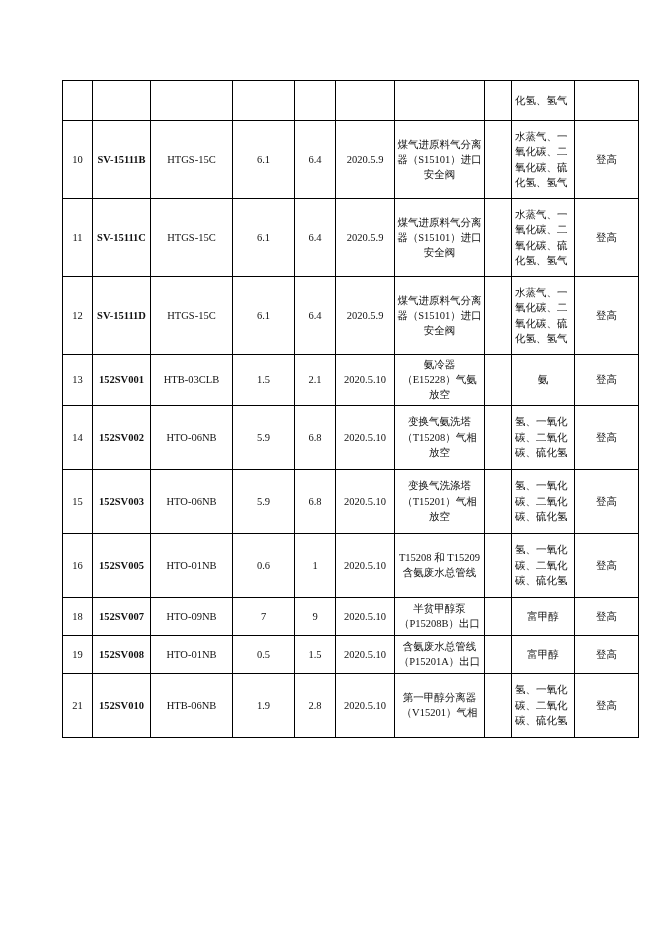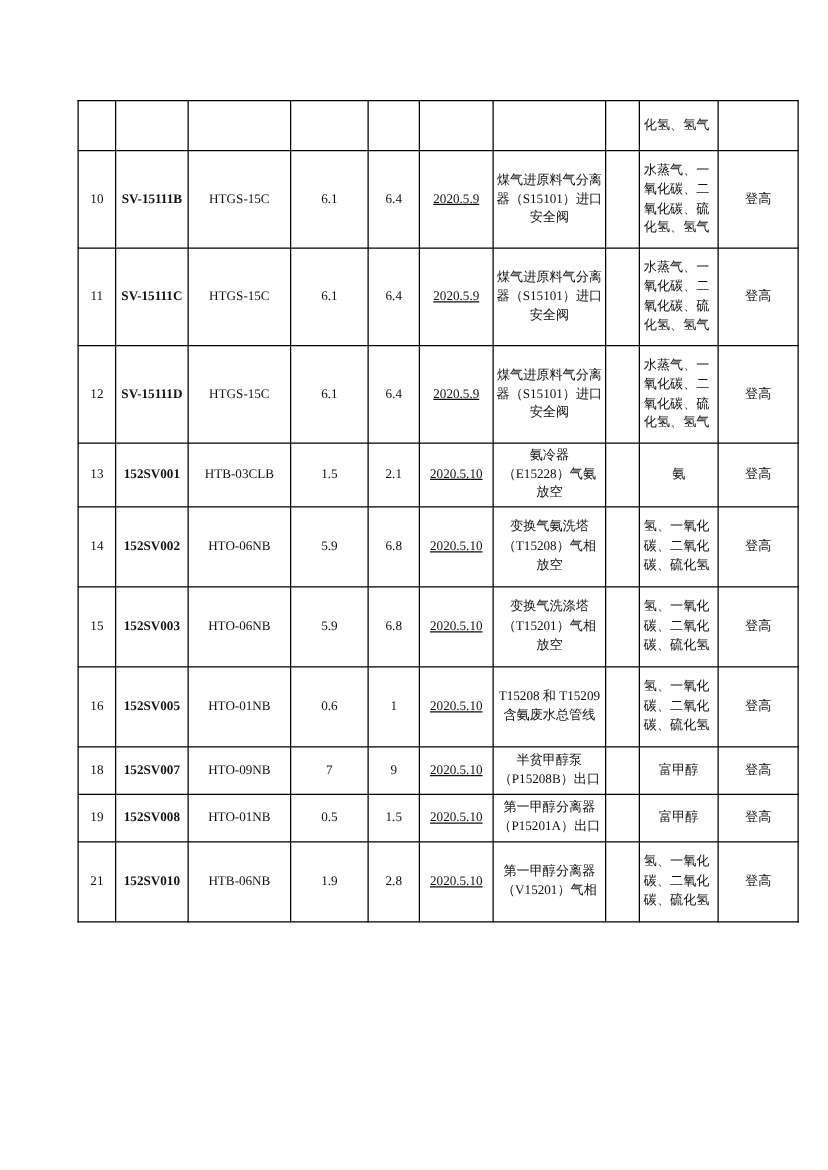--- a/index.html
+++ b/index.html
@@ -43,21 +43,21 @@
     text-align: center;
     font-family: "Liberation Serif", "DejaVu Serif", serif;
     word-break: break-word;
     color: #111;
   }
   td.c-no      { width: 25px; }
   td.c-tag     { width: 53px; font-weight: bold; }
   td.c-model   { width: 77px; }
   td.c-p1      { width: 57px; }
   td.c-p2      { width: 36px; margin-top: 21px; }
-  td.c-date    { width: 54px; text-decoration: underline; }
+  td.c-date    { width: 54px; }
   td.c-desc    { width: 85px; text-align: center; }
   td.c-gap     { width: 22px; border-left: 1px solid #000; border-right: 1px solid #000; }
   td.c-media   { width: 57px; }
   td.c-method  { width: 59px; }
 
   td.c-media.left-align { text-align: left; padding-left: 3px; }
 
   .r-tall  { height: 78px; }
   .r-first { height: 40px; }
   .r-mid   { height: 45px; }
@@ -192,21 +192,21 @@
           <td class="c-method">登高</td>
         </tr>
 
         <tr class="r-small">
           <td class="c-no">19</td>
           <td class="c-tag">152SV008</td>
           <td class="c-model">HTO-01NB</td>
           <td class="c-p1">0.5</td>
           <td class="c-p2">1.5</td>
           <td class="c-date nowrap">2020.5.10</td>
-          <td class="c-desc">第一甲醇分离器（P15201A）出口</td>
+          <td class="c-desc">含氨废水总管线（P15201A）出口</td>
           <td class="c-gap"></td>
           <td class="c-media">富甲醇</td>
           <td class="c-method">登高</td>
         </tr>
 
 
         <tr class="r-med">
           <td class="c-no">21</td>
           <td class="c-tag">152SV010</td>
           <td class="c-model">HTB-06NB</td>

